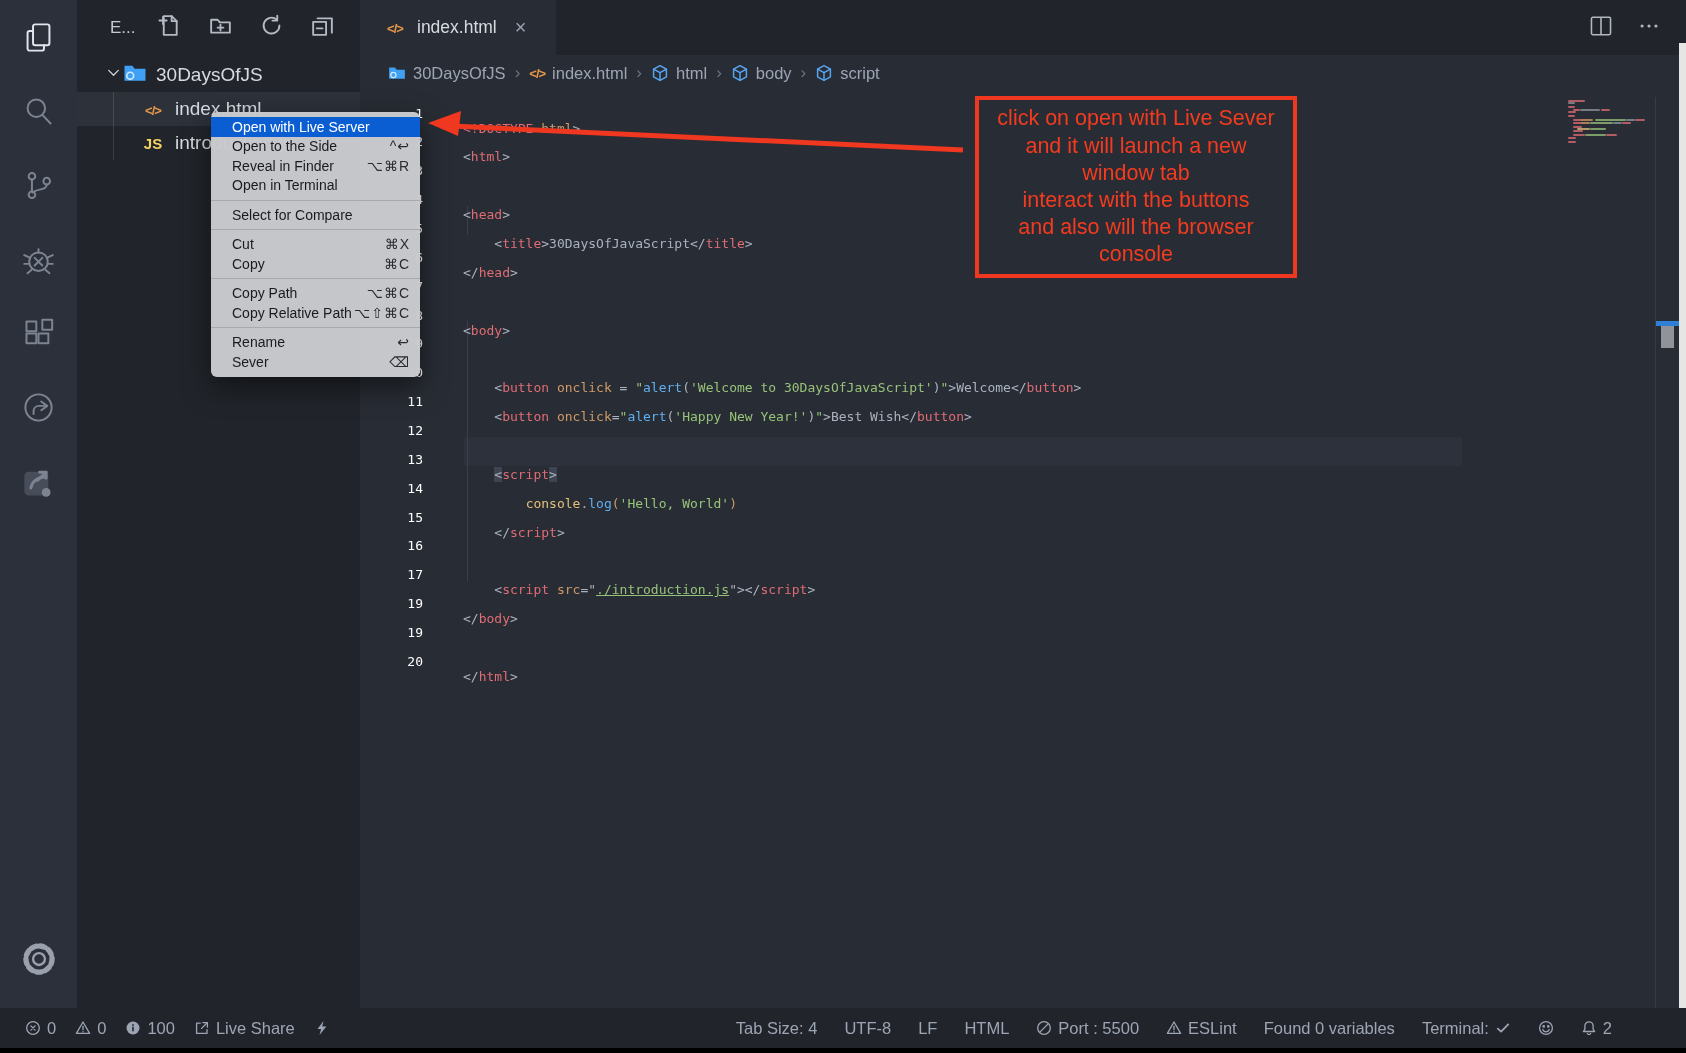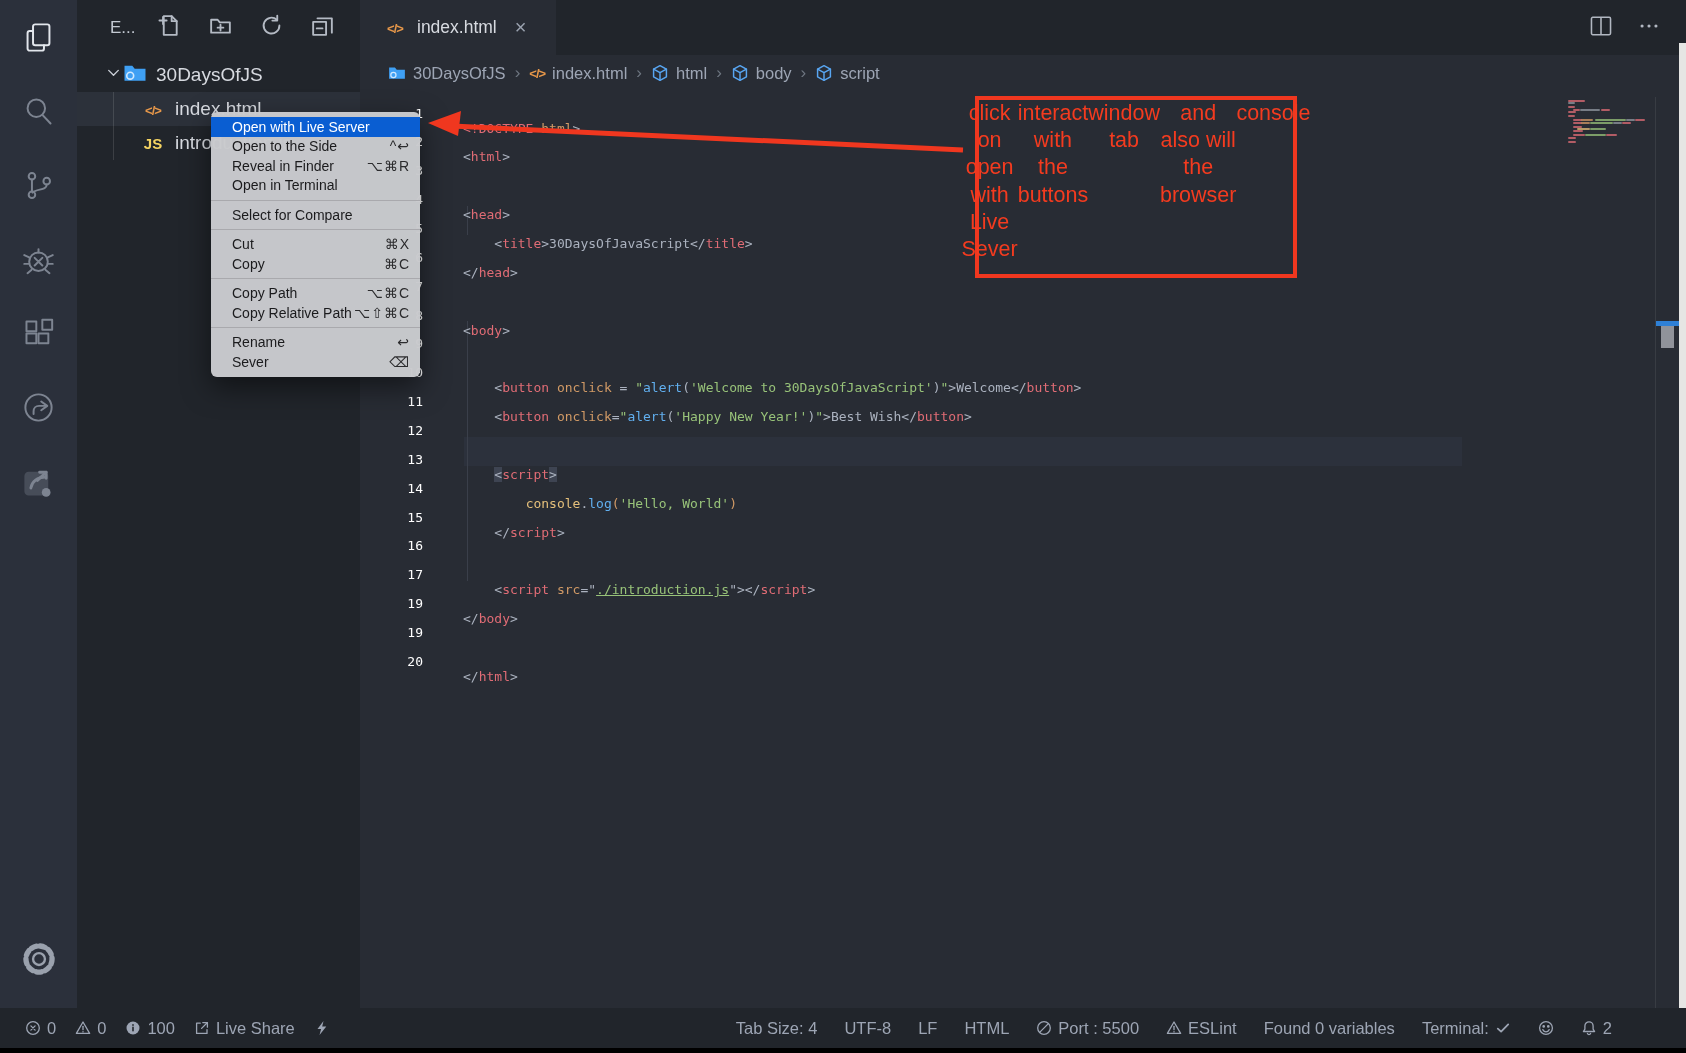--- a/index.html
+++ b/index.html
@@ -74,21 +74,21 @@
        border-radius:6px;box-shadow:0 10px 28px rgba(0,0,0,.5);padding:5px 0;z-index:40;
        font-size:14px;color:#1b1b1d;}
   .ctx-item{height:19.5px;display:flex;align-items:center;padding:0 10px 0 21px;}
   .ctx-item .lbl{flex:1;white-space:nowrap;}
   .ctx-item .sc{color:#2b2b2d;letter-spacing:1px;white-space:nowrap;}
   .ctx-item.hl{background:#0a5ed2;color:#fff;}
   .ctx-item.hl .sc{color:#fff;}
   .ctx hr{border:none;border-top:1px solid #a9a9ad;margin:4.5px 0;}
   
   .ann-box{position:absolute;left:975px;top:96px;width:314px;height:174px;border:4px solid #f0371f;
-           z-index:30;display:flex;justify-content:center;text-align:center;
+           z-index:30;display:flex;flex-direction:column;justify-content:center;text-align:center;
            color:#f43b1f;font-size:21.5px;line-height:27.2px;}
   .arrow-svg{position:absolute;left:0;top:0;width:1686px;height:1053px;z-index:50;pointer-events:none;}
 </style>
 </head>
 <body>
 
 <div id="app">
 
   <div class="activity">
     <div id="activity-items">
@@ -476,22 +476,23 @@
             </svg>
           </span>
           <span>2</span>
         </div>
       </div>
   </div>
   <div class="bottom-black"></div>
 
   <div class="ann-box" id="ann-box">
       <div>click on open with Live Sever</div>
+      <div>and it will launch a new</div>
+      <div>window tab</div>
       <div>interact with the buttons</div>
-      <div>window tab</div>
       <div>and also will the browser</div>
       <div>console</div>
     </div>
 
   <svg class="arrow-svg">
     <line x1="963" y1="150" x2="452" y2="126" stroke="#f0371f" stroke-width="5"></line>
     <polygon points="428,123 461,111 458,136" fill="#f0371f"></polygon>
   </svg>
 
   <div class="ctx" id="ctx">

